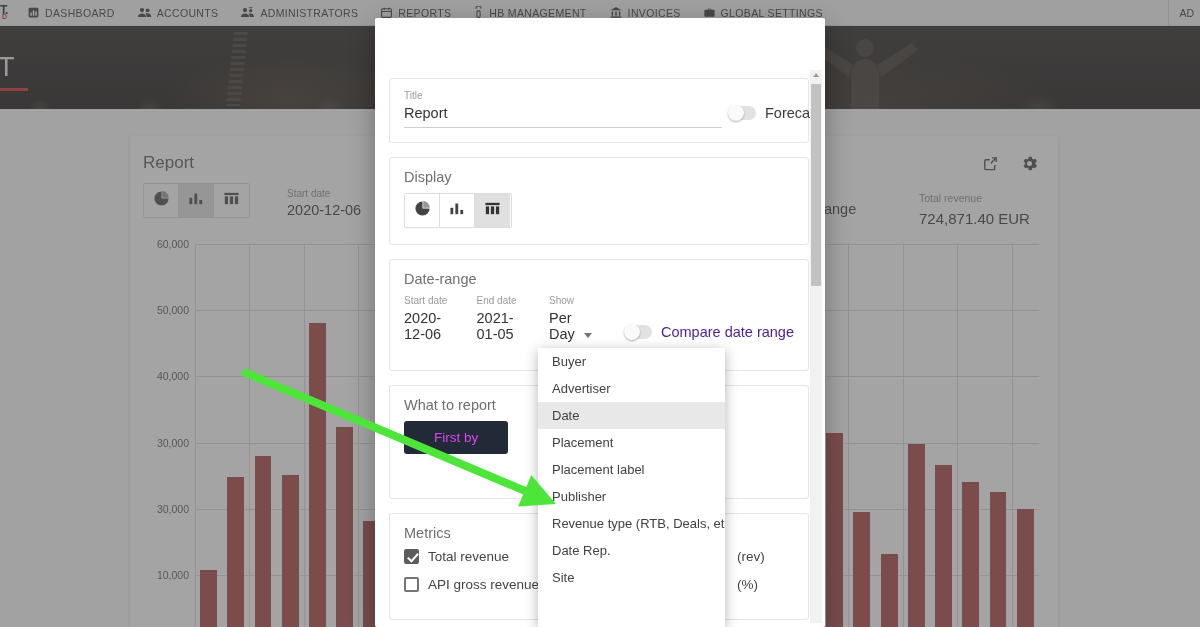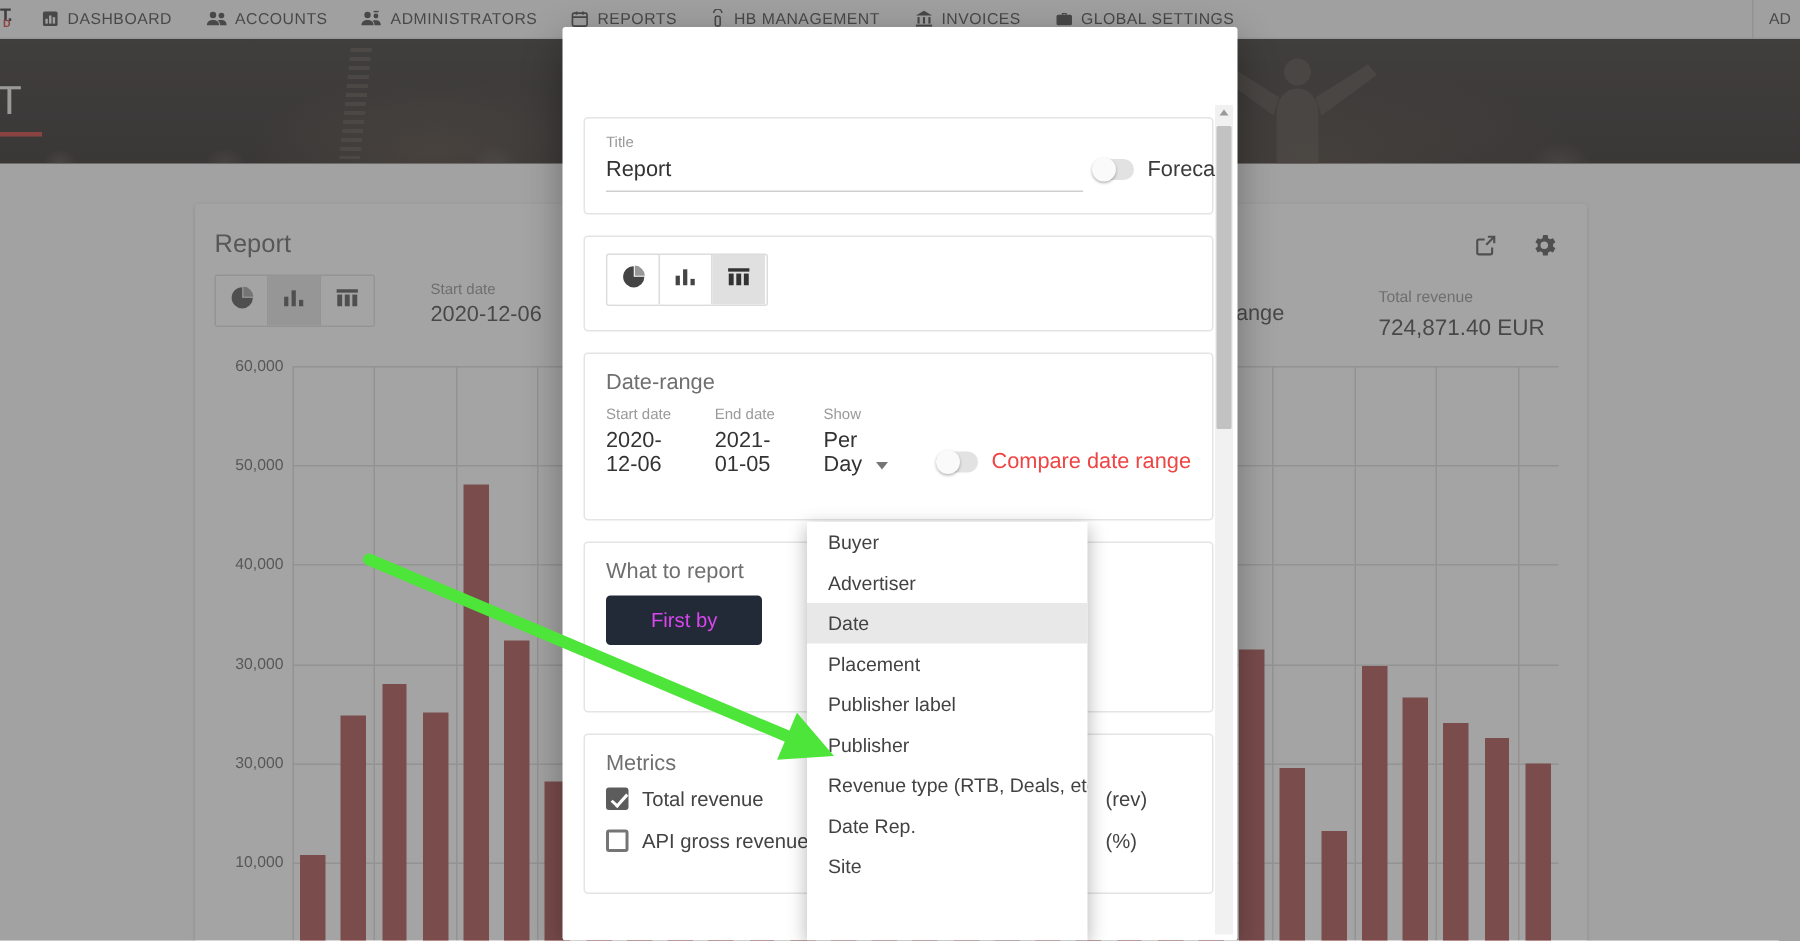--- a/index.html
+++ b/index.html
@@ -533,20 +533,21 @@
           <div class="tf-input" placeholder="Title">Report</div>
         </div>
         <div class="row" style="gap:9px; margin-left:6px; align-self:center; padding-top:8px;">
           <span class="toggle"></span>
           <span style="font-size:14.5px;color:#3b3b3b;">Forecast</span>
         </div>
       </div>
     </div>
 
     <div class="sec" style="padding-bottom:16px;">
+      <div class="sec-title">Display</div>
       <div class="seg" style="position:relative; left:0; top:0; width:108px;">
         <div>
           <span>
             <svg width="17" height="17" viewBox="0 0 24 24" fill="#444">
                 <path d="M12 2a10 10 0 1 0 10 10H12z"></path>
                 <path d="M13 1.5A10 10 0 0 1 22.5 11H13z" opacity=".55"></path>
               </svg>
           </span>
         </div>
         <div>
@@ -584,21 +585,21 @@
         </div>
         <div class="dr-col">
           <div class="dr-lbl">Show</div>
           <div class="dr-val">
             <span>Per Day</span>
             <span class="caret"></span>
           </div>
         </div>
         <div class="row" style="gap:9px; padding-bottom:2px; margin-left:6px;">
           <span class="toggle"></span>
-          <span style="font-size:14.5px;color:#ef4444; white-space:nowrap;">Compare date range</span>
+          <span style="font-size:14.5px;color:#4c1d95; white-space:nowrap;">Compare date range</span>
         </div>
       </div>
     </div>
 
     <div class="sec" style="padding-bottom:44px;">
       <div class="sec-title">What to report</div>
       <div style="margin-top:8px;">
         <span class="chip">First by</span>
       </div>
     </div>
@@ -632,21 +633,21 @@
     <div class="arw"></div>
     <div class="thumb"></div>
   </div>
 </div>
 
 <div class="dropdown" id="dropdown">
     <div class="dd-item">Buyer</div>
     <div class="dd-item">Advertiser</div>
     <div class="dd-item hl">Date</div>
     <div class="dd-item">Placement</div>
-    <div class="dd-item">Publisher label</div>
+    <div class="dd-item">Placement label</div>
     <div class="dd-item">Publisher</div>
     <div class="dd-item">Revenue type (RTB, Deals, etc)</div>
     <div class="dd-item">Date Rep.</div>
     <div class="dd-item">Site</div>
   </div>
 
 <svg class="arrow" width="1200" height="627">
   <g id="arrow-g">
       <line x1="246" y1="373" x2="530.2083260889145" y2="493.1009377988639" stroke="#4ee53a" stroke-width="8" stroke-linecap="round"></line>
       <polygon points="556,504 518.0642510572779,506.4246550589223 531.2988265872289,475.1061938811757" fill="#4ee53a"></polygon>

